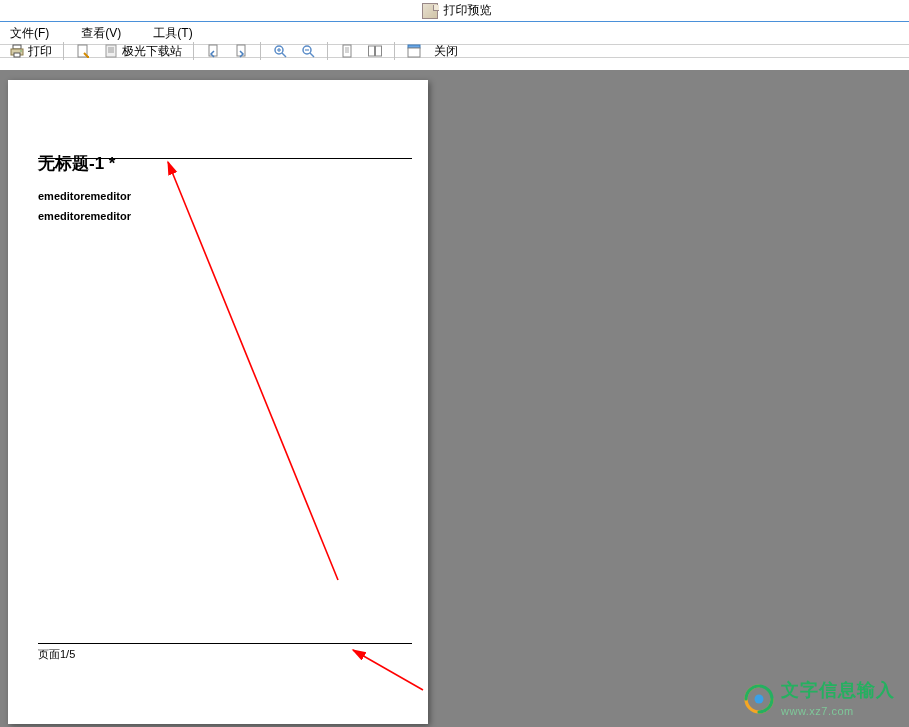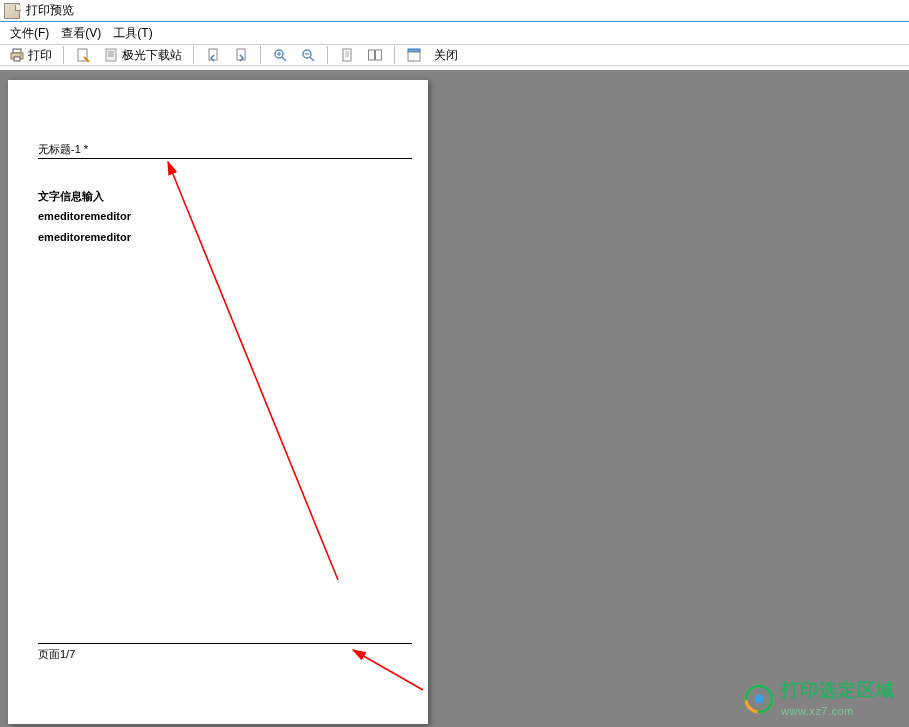--- a/index.html
+++ b/index.html
@@ -17,20 +17,21 @@
       position: relative;
     }
     .titlebar {
       height: 22px;
       background: #fff;
       border-bottom: 1px solid #4a90d9;
       display: flex;
       align-items: center;
       padding-left: 4px;
       gap: 6px;
+      justify-content: center;
     }
     .titlebar-icon {
       width: 16px;
       height: 16px;
       display: inline-block;
       background: linear-gradient(135deg, #e8e0d0 0%, #d0c4a8 100%);
       border: 1px solid #988;
       position: relative;
     }
     .titlebar-icon::after {
@@ -47,29 +48,29 @@
     .titlebar-text {
       font-size: 12px;
       color: #000;
     }
     .menubar {
       height: 22px;
       background: #fff;
       display: flex;
       align-items: center;
       padding: 0 4px;
-      gap: 0;
+      gap: 20px;
     }
     .menubar-item {
       padding: 2px 6px;
       cursor: pointer;
       font-size: 12px;
     }
     .toolbar {
-      height: 22px;
+      height: 14px;
       background: #fff;
       border-top: 1px solid #d0d0d0;
       border-bottom: 1px solid #d0d0d0;
       display: flex;
       align-items: center;
       padding: 0 4px;
       gap: 2px;
     }
     .toolbar-sep {
       width: 1px;
@@ -110,25 +111,25 @@
     .page-preview {
       width: 420px;
       height: 644px;
       background: #fff;
       box-shadow: 2px 2px 6px rgba(0,0,0,0.4);
       position: relative;
       padding: 58px 30px 30px 30px;
     }
     .page-header {
       position: absolute;
-      top: 62px;
-      left: 30px;
-      right: 16px;
-      font-size: 11px;
-      font-weight: normal;
+      top: 72px;
+      left: 30px;
+      right: 16px;
+      font-size: 17px;
+      font-weight: bold;
     }
     .page-header-line {
       position: absolute;
       top: 78px;
       left: 30px;
       right: 16px;
       border-top: 1px solid #000;
     }
     .page-body {
       position: absolute;
@@ -313,26 +314,25 @@
   <div class="toolbar-btn">
     <span class="toolbar-label">关闭</span>
   </div>
 </div>
 
 <div class="content-area">
   <div class="page-preview">
     <div class="page-header">无标题-1 *</div>
     <div class="page-header-line"></div>
     <div class="page-body">
-      <div>文字信息输入</div>
       <div>emeditoremeditor</div>
       <div>emeditoremeditor</div>
     </div>
     <div class="page-footer-line"></div>
-    <div class="page-footer">页面1/7</div>
+    <div class="page-footer">页面1/5</div>
 
     <svg class="red-arrow" style="left:0;top:0;" width="420" height="644">
       <defs>
         <marker id="ah1" markerWidth="10" markerHeight="10" refX="8" refY="3" orient="auto">
           <path d="M0,0 L9,3 L0,6 Z" fill="#ff0000"></path>
         </marker>
       </defs>
       <line x1="330" y1="500" x2="160" y2="82" stroke="#ff0000" stroke-width="1.6" marker-end="url(#ah1)"></line>
       <line x1="415" y1="610" x2="345" y2="570" stroke="#ff0000" stroke-width="1.6" marker-end="url(#ah1)"></line>
     </svg>
@@ -341,16 +341,16 @@
 
 <div class="watermark">
   <span class="watermark-logo">
     <svg width="32" height="32" viewBox="0 0 32 32">
       <path d="M16 3 A13 13 0 1 0 29 16" fill="none" stroke="#f5a623" stroke-width="3.2" stroke-linecap="round"></path>
       <path d="M16 29 A13 13 0 1 0 3 16" fill="none" stroke="#25b060" stroke-width="3.2" stroke-linecap="round"></path>
       <circle cx="16" cy="16" r="4.5" fill="#3aa0e8"></circle>
     </svg>
   </span>
   <span class="watermark-text">
-    <span class="watermark-main">打印选定区域</span>
+    <span class="watermark-main">文字信息输入</span>
     <span class="watermark-sub">www.xz7.com</span>
   </span>
 </div>
 
 </body></html>

